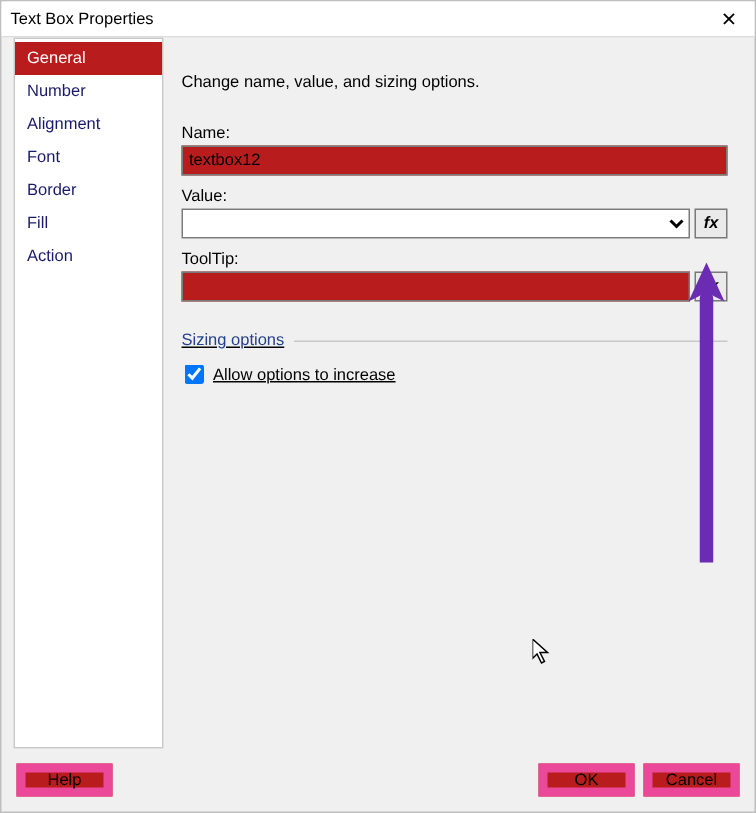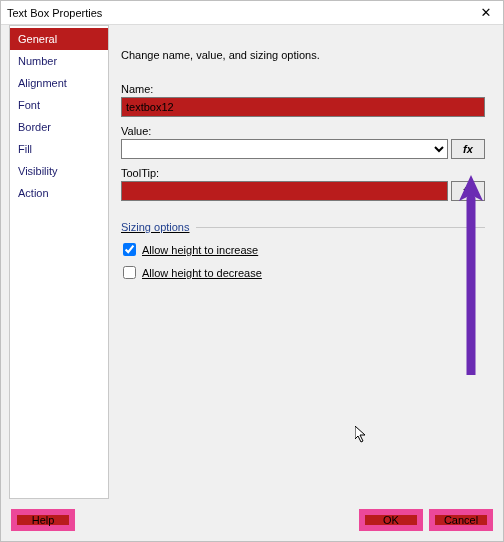--- a/index.html
+++ b/index.html
@@ -11,21 +11,21 @@
   .body { display: flex; position: absolute; top: 24px; bottom: 42px; left: 8px; right: 8px; }
   .sidebar { width: 100px; background: #fff; border: 1px solid #c8c8c8; padding: 2px 0; }
   .sidebar-item { padding: 5px 8px; color: #1a1a6a; cursor: default; }
   .sidebar-item.active { background: #b91c1c; color: #fff; }
   .main { flex: 1; padding: 20px 10px 0 12px; position: relative; }
   .desc { margin: 4px 0 22px 0; color: #000; }
   .label { color: #000; margin-bottom: 2px; }
   .row { display: flex; align-items: center; margin-bottom: 8px; gap: 3px; }
   .row input.txt { flex: 1; height: 20px; border: 1px solid #7a7a7a; background: #b91c1c; padding: 0 4px; font-size: 11px; }
   .row select.combo { flex: 1; height: 20px; border: 1px solid #7a7a7a; background: #fff; font-size: 11px; }
-  .fx-btn { width: 34px; height: 20px; border: 1px solid #7a7a7a; background: #eaeaea; display: flex; align-items: center; justify-content: center; font-style: italic; font-weight: bold; font-size: 11px; font-family: serif; cursor: default; }
+  .fx-btn { width: 22px; height: 20px; border: 1px solid #7a7a7a; background: #eaeaea; display: flex; align-items: center; justify-content: center; font-style: italic; font-weight: bold; font-size: 11px; font-family: serif; cursor: default; }
   .fieldset { margin-top: 20px; text-decoration: underline; }
   .fieldset-legend { color: #22418f; font-size: 11px; display: flex; align-items: center; }
   .fieldset-legend .line { flex: 1; height: 1px; background: #c8c8c8; margin-left: 6px; }
   .check-row { display: flex; align-items: center; margin-top: 10px; gap: 6px; padding-left: 2px; }
   .check-row input { width: 13px; height: 13px; margin: 0; }
   .footer { position: absolute; left: 0; right: 0; bottom: 0; height: 42px; display: flex; align-items: center; padding: 0 10px; }
   .footer .spacer { flex: 1; }
   .btn { min-width: 64px; height: 22px; border: 6px solid #ec4899; background: #b91c1c; display: flex; align-items: center; justify-content: center; margin-left: 6px; cursor: default; }
   .btn:first-child { margin-left: 0; }
   .arrow { position: absolute; right: 10px; top: 150px; pointer-events: none; }
@@ -44,21 +44,20 @@
   </div>
 
   <div class="body">
     <div class="sidebar">
       <div class="sidebar-item active"><span>General</span></div>
       <div class="sidebar-item"><span>Number</span></div>
       <div class="sidebar-item"><span>Alignment</span></div>
       <div class="sidebar-item"><span>Font</span></div>
       <div class="sidebar-item"><span>Border</span></div>
       <div class="sidebar-item"><span>Fill</span></div>
-      <div class="sidebar-item"><span>Visibility</span></div>
       <div class="sidebar-item"><span>Action</span></div>
     </div>
 
     <div class="main">
       <div class="desc">Change name, value, and sizing options.</div>
 
       <div class="label">Name:</div>
       <div class="row">
         <input class="txt" type="text" value="textbox12" style="">
       </div>
@@ -79,25 +78,21 @@
           </div>
       </div>
 
       <div class="fieldset">
         <div class="fieldset-legend">
           <span>Sizing options</span>
           <span class="line"></span>
         </div>
         <div class="check-row">
           <input type="checkbox" checked="" style="">
-          <span>Allow height to increase</span>
-        </div>
-        <div class="check-row">
-          <input type="checkbox" style="">
-          <span>Allow height to decrease</span>
+          <span>Allow options to increase</span>
         </div>
       </div>
 
       <svg class="arrow" width="28" height="200">
         <defs></defs>
         <path d="M14 200 L14 24" stroke="#6b2bb3" stroke-width="9" fill="none" stroke-linecap="round"></path>
         <path d="M14 0 L2 26 L14 20 L26 26 Z" fill="#6b2bb3"></path>
       </svg>
 
       <svg class="cursor" width="14" height="18">

